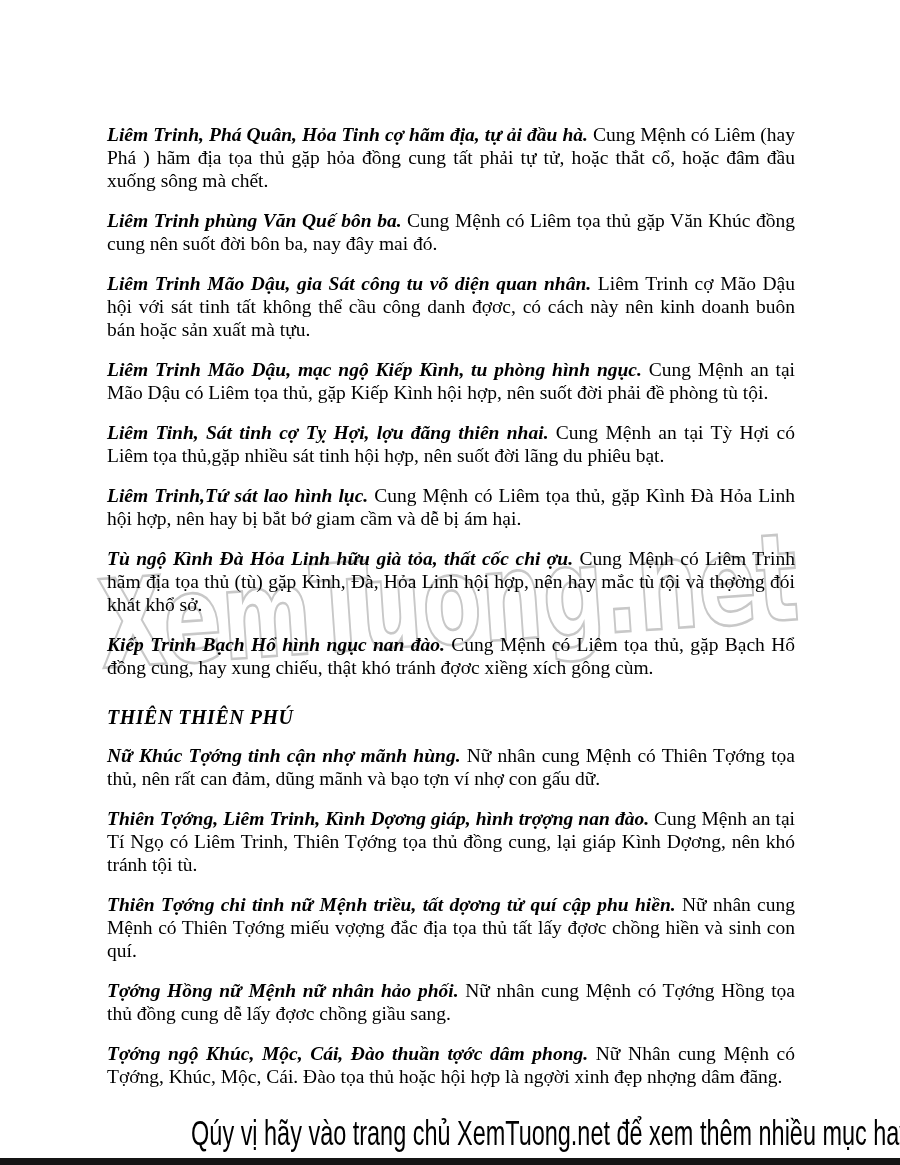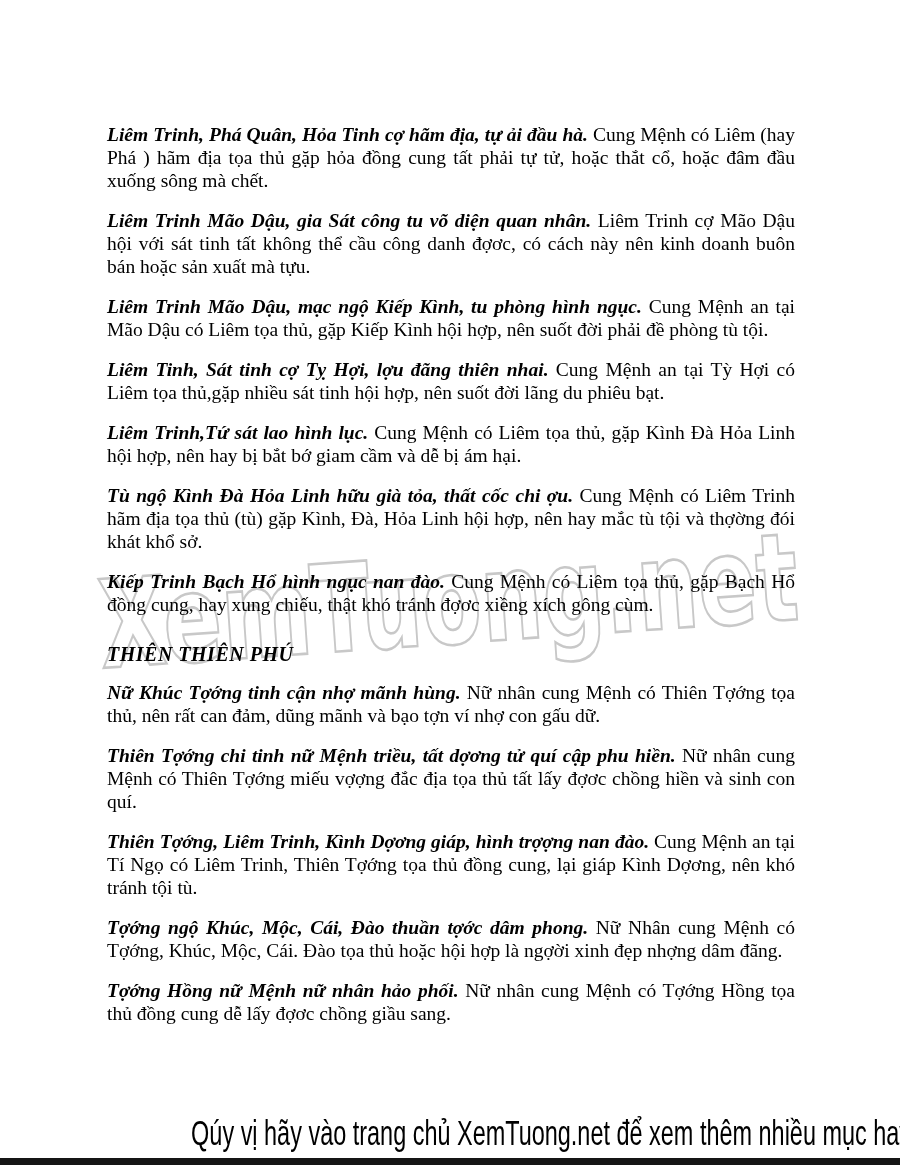--- a/index.html
+++ b/index.html
@@ -82,44 +82,45 @@
 <div class="page">
 
   <svg class="watermark-svg" viewBox="0 0 745 215" aria-hidden="true">
     <text x="14" y="176" font-family="DejaVu Sans, sans-serif" font-weight="bold" font-size="122" fill="none" stroke-width="2.6" textLength="700" lengthAdjust="spacingAndGlyphs" transform="rotate(-4 14 176)" stroke="#c8c8c8">XemTuong.net</text>
   </svg>
 
   <div class="content">
 
     <p class="para"><b class="lead">Liêm Trinh, Phá Quân, Hỏa Tinh cợ hãm địa, tự ải đầu hà.</b> <span>Cung Mệnh có Liêm (hay Phá ) hãm địa tọa thủ gặp hỏa đồng cung tất phải tự tử, hoặc thắt cổ, hoặc đâm đầu xuống sông mà chết.</span></p>
 
+    <p class="para"><b class="lead">Liêm Trinh phùng Văn Quế bôn ba.</b> <span>Cung Mệnh có Liêm tọa thủ gặp Văn Khúc đồng cung nên suốt đời bôn ba, nay đây mai đó.</span></p>
 
     <p class="para"><b class="lead">Liêm Trinh Mão Dậu, gia Sát công tu võ diện quan nhân.</b> <span>Liêm Trinh cợ Mão Dậu hội với sát tinh tất không thể cầu công danh đợơc, có cách này nên kinh doanh buôn bán hoặc sản xuất mà tựu.</span></p>
 
     <p class="para"><b class="lead">Liêm Trinh Mão Dậu, mạc ngộ Kiếp Kình, tu phòng hình ngục.</b> <span>Cung Mệnh an tại Mão Dậu có Liêm tọa thủ, gặp Kiếp Kình hội hợp, nên suốt đời phải đề phòng tù tội.</span></p>
 
     <p class="para"><b class="lead">Liêm Tinh, Sát tinh cợ Tỵ Hợi, lợu đãng thiên nhai.</b> <span>Cung Mệnh an tại Tỳ Hợi có Liêm tọa thủ,gặp nhiều sát tinh hội hợp, nên suốt đời lãng du phiêu bạt.</span></p>
 
     <p class="para"><b class="lead">Liêm Trinh,Tứ sát lao hình lục.</b> <span>Cung Mệnh có Liêm tọa thủ, gặp Kình Đà Hỏa Linh hội hợp, nên hay bị bắt bớ giam cầm và dễ bị ám hại.</span></p>
 
     <p class="para"><b class="lead">Tù ngộ Kình Đà Hỏa Linh hữu già tỏa, thất cốc chi ợu.</b> <span>Cung Mệnh có Liêm Trinh hãm địa tọa thủ (tù) gặp Kình, Đà, Hỏa Linh hội hợp, nên hay mắc tù tội và thợờng đói khát khổ sở.</span></p>
 
     <p class="para"><b class="lead">Kiếp Trinh Bạch Hổ hình ngục nan đào.</b> <span>Cung Mệnh có Liêm tọa thủ, gặp Bạch Hổ đồng cung, hay xung chiếu, thật khó tránh đợơc xiềng xích gông cùm.</span></p>
 
     <h2 class="section-heading">THIÊN THIÊN PHÚ</h2>
 
     <p class="para"><b class="lead">Nữ Khúc Tợớng tinh cận nhợ mãnh hùng.</b> <span>Nữ nhân cung Mệnh có Thiên Tợớng tọa thủ, nên rất can đảm, dũng mãnh và bạo tợn ví nhợ con gấu dữ.</span></p>
 
+    <p class="para"><b class="lead">Thiên Tợớng, Liêm Trinh, Kình Dợơng giáp, hình trợợng nan đào.</b> <span>Cung Mệnh an tại Tí Ngọ có Liêm Trinh, Thiên Tợớng tọa thủ đồng cung, lại giáp Kình Dợơng, nên khó tránh tội tù.</span></p>
+
     <p class="para"><b class="lead">Thiên Tợớng chi tinh nữ Mệnh triều, tất dợơng tử quí cập phu hiền.</b> <span>Nữ nhân cung Mệnh có Thiên Tợớng miếu vợợng đắc địa tọa thủ tất lấy đợơc chồng hiền và sinh con quí.</span></p>
 
-    <p class="para"><b class="lead">Thiên Tợớng, Liêm Trinh, Kình Dợơng giáp, hình trợợng nan đào.</b> <span>Cung Mệnh an tại Tí Ngọ có Liêm Trinh, Thiên Tợớng tọa thủ đồng cung, lại giáp Kình Dợơng, nên khó tránh tội tù.</span></p>
+    <p class="para"><b class="lead">Tợớng Hồng nữ Mệnh nữ nhân hảo phối.</b> <span>Nữ nhân cung Mệnh có Tợớng Hồng tọa thủ đồng cung dễ lấy đợơc chồng giầu sang.</span></p>
 
     <p class="para"><b class="lead">Tợớng ngộ Khúc, Mộc, Cái, Đào thuần tợớc dâm phong.</b> <span>Nữ Nhân cung Mệnh có Tợớng, Khúc, Mộc, Cái. Đào tọa thủ hoặc hội hợp là ngợời xinh đẹp nhợng dâm đãng.</span></p>
-
-    <p class="para"><b class="lead">Tợớng Hồng nữ Mệnh nữ nhân hảo phối.</b> <span>Nữ nhân cung Mệnh có Tợớng Hồng tọa thủ đồng cung dễ lấy đợơc chồng giầu sang.</span></p>
 
   </div>
 
   <div class="footer">
     <span class="footer-text">Qúy vị hãy vào trang chủ XemTuong.net để xem thêm nhiều mục hay khác</span>
   </div>
 
   <div class="bottom-bar"></div>
 
 </div>

